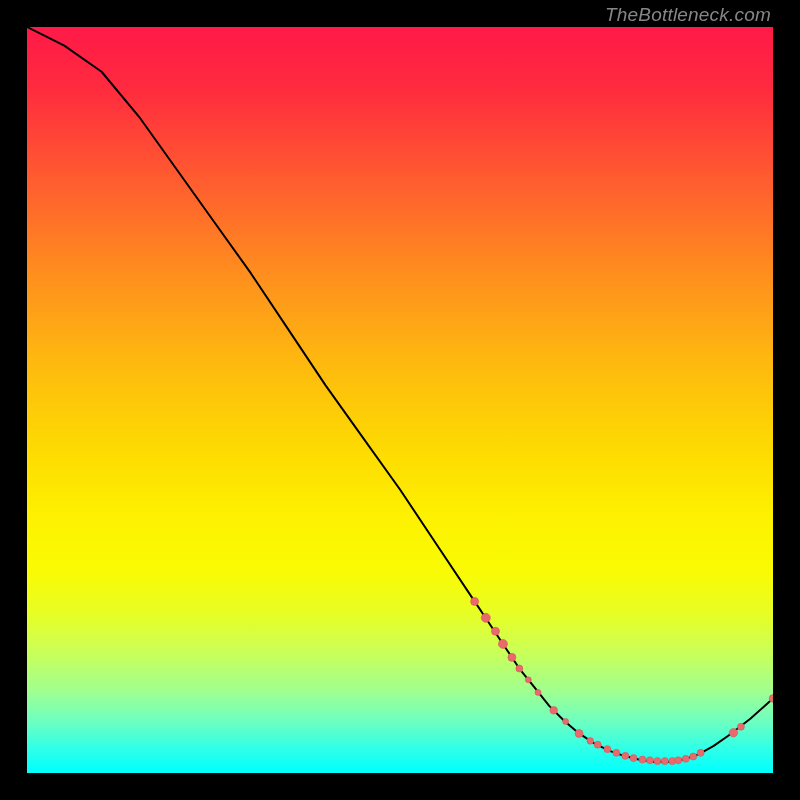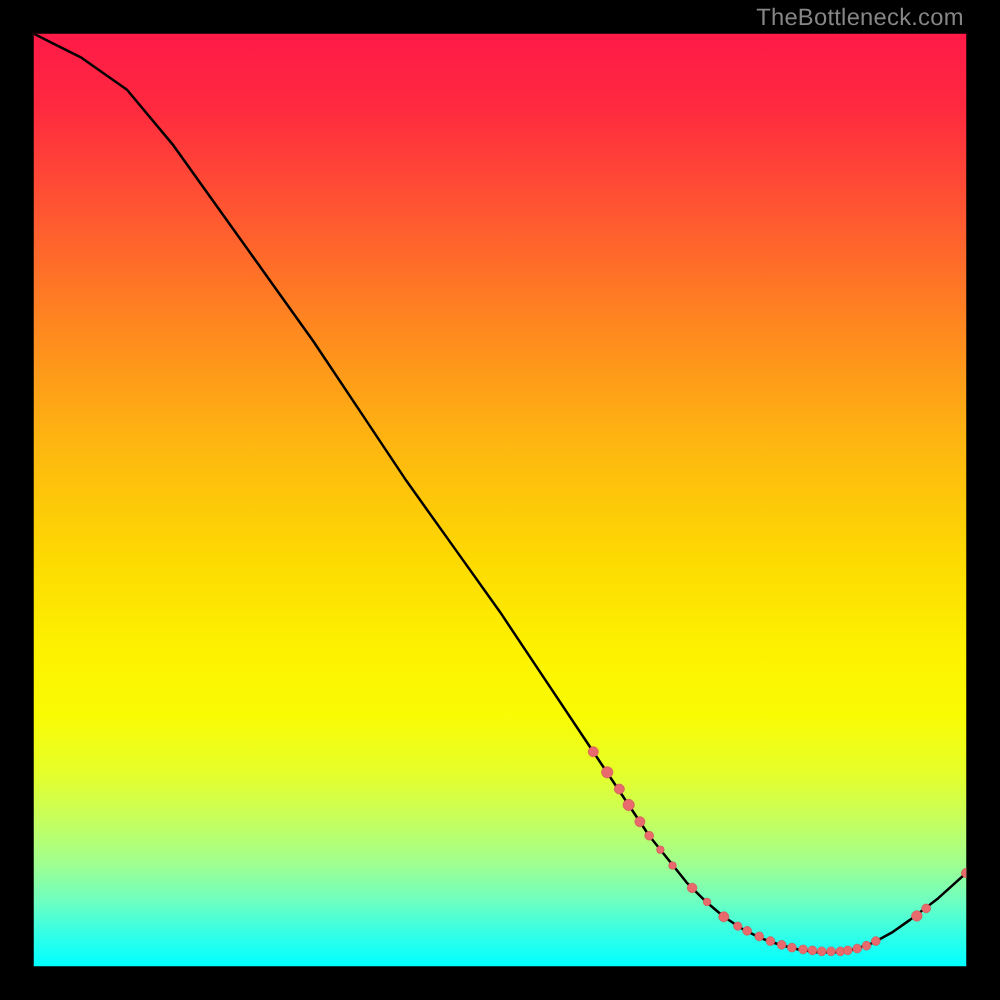--- a/index.html
+++ b/index.html
@@ -47,20 +47,21 @@
     pointer-events: none;
   }
   .watermark {
     position: absolute;
     top: 4px;
     right: 29px;
     font-family: Arial, Helvetica, sans-serif;
     font-size: 19px;
     color: #868686;
     letter-spacing: 0.2px;
+    font-style: italic;
   }
 </style>
 </head>
 <body>
 
 <div class="chart-container">
   <div class="plot-area"></div>
   <svg class="curve-svg" viewBox="0 0 746 746">
     <path id="curve-path" fill="none" stroke="#000000" stroke-width="2" stroke-linecap="round" stroke-linejoin="round" d="M0.00 0.00 L14.92 7.46 L37.30 18.65 L74.60 44.76 L111.90 89.52 L149.20 141.74 L186.50 193.96 L223.80 246.18 L261.10 302.13 L298.40 358.08 L335.70 410.30 L373.00 462.52 L410.30 518.47 L447.60 574.42 L462.52 596.80 L477.44 619.18 L492.36 641.56 L507.28 660.21 L522.20 678.86 L537.12 693.78 L552.04 706.46 L566.96 716.16 L581.88 723.62 L596.80 728.84 L611.72 732.57 L626.64 734.81 L641.56 734.81 L656.48 732.57 L671.40 727.35 L686.32 719.14 L701.24 708.70 L723.62 691.54 L746.00 671.40"></path>
     <g id="marker-group">

